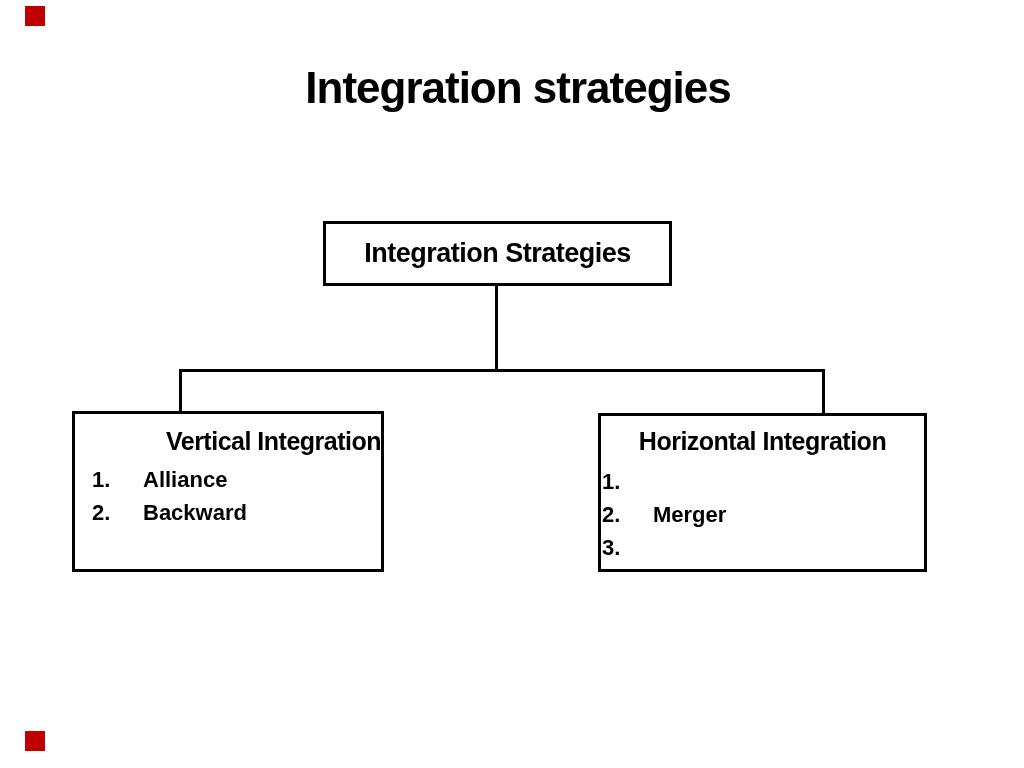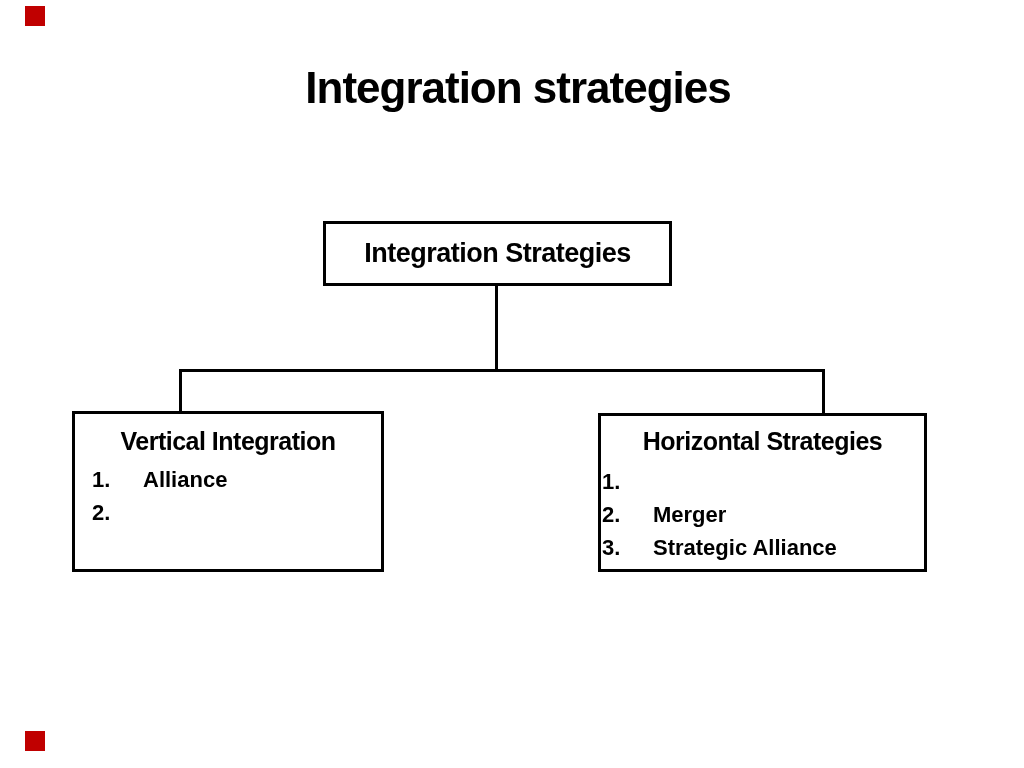--- a/index.html
+++ b/index.html
@@ -38,21 +38,21 @@
   .left-drop  { left:179px; top:370px; width:3px;  height:42px; }
   .right-drop { left:822px; top:370px; width:3px;  height:44px; }
 
   .left-box  { left:72px;  top:411px; width:312px; height:161px; }
   .right-box { left:598px; top:413px; width:329px; height:159px; }
 
   .box-title {
     text-align:center; font-weight:700;
     font-size:25px; letter-spacing:-0.5px; white-space:nowrap;
   }
-  .left-box  .box-title { margin-top:13px; }
+  .left-box  .box-title { margin-top:13px;text-align:right; }
   .right-box .box-title { margin-top:11px; }
 
   .list { }
   .left-box  .list { margin-top:7px; padding-left:17px; }
   .right-box .list { margin-top:9px; padding-left:1px; }
   .li {
     display:flex; align-items:baseline;
     font-weight:700; font-size:22px; line-height:33px; white-space:nowrap;
   }
   .num { flex:0 0 51px; }
@@ -81,35 +81,35 @@
 
     <div class="box left-box">
       <div class="box-title">Vertical Integration</div>
       <div class="list">
         <div class="li">
           <span class="num">1.</span>
           <span class="lbl">Alliance</span>
         </div>
         <div class="li">
           <span class="num">2.</span>
+          <span class="lbl">Backward</span>
         </div>
       </div>
     </div>
 
     <div class="box right-box">
-      <div class="box-title">Horizontal Strategies</div>
+      <div class="box-title">Horizontal Integration</div>
       <div class="list">
         <div class="li">
           <span class="num">1.</span>
         </div>
         <div class="li">
           <span class="num">2.</span>
           <span class="lbl">Merger</span>
         </div>
         <div class="li">
           <span class="num">3.</span>
-          <span class="lbl">Strategic Alliance</span>
         </div>
       </div>
     </div>
 
   </div>
 </div>
 
 </body></html>

